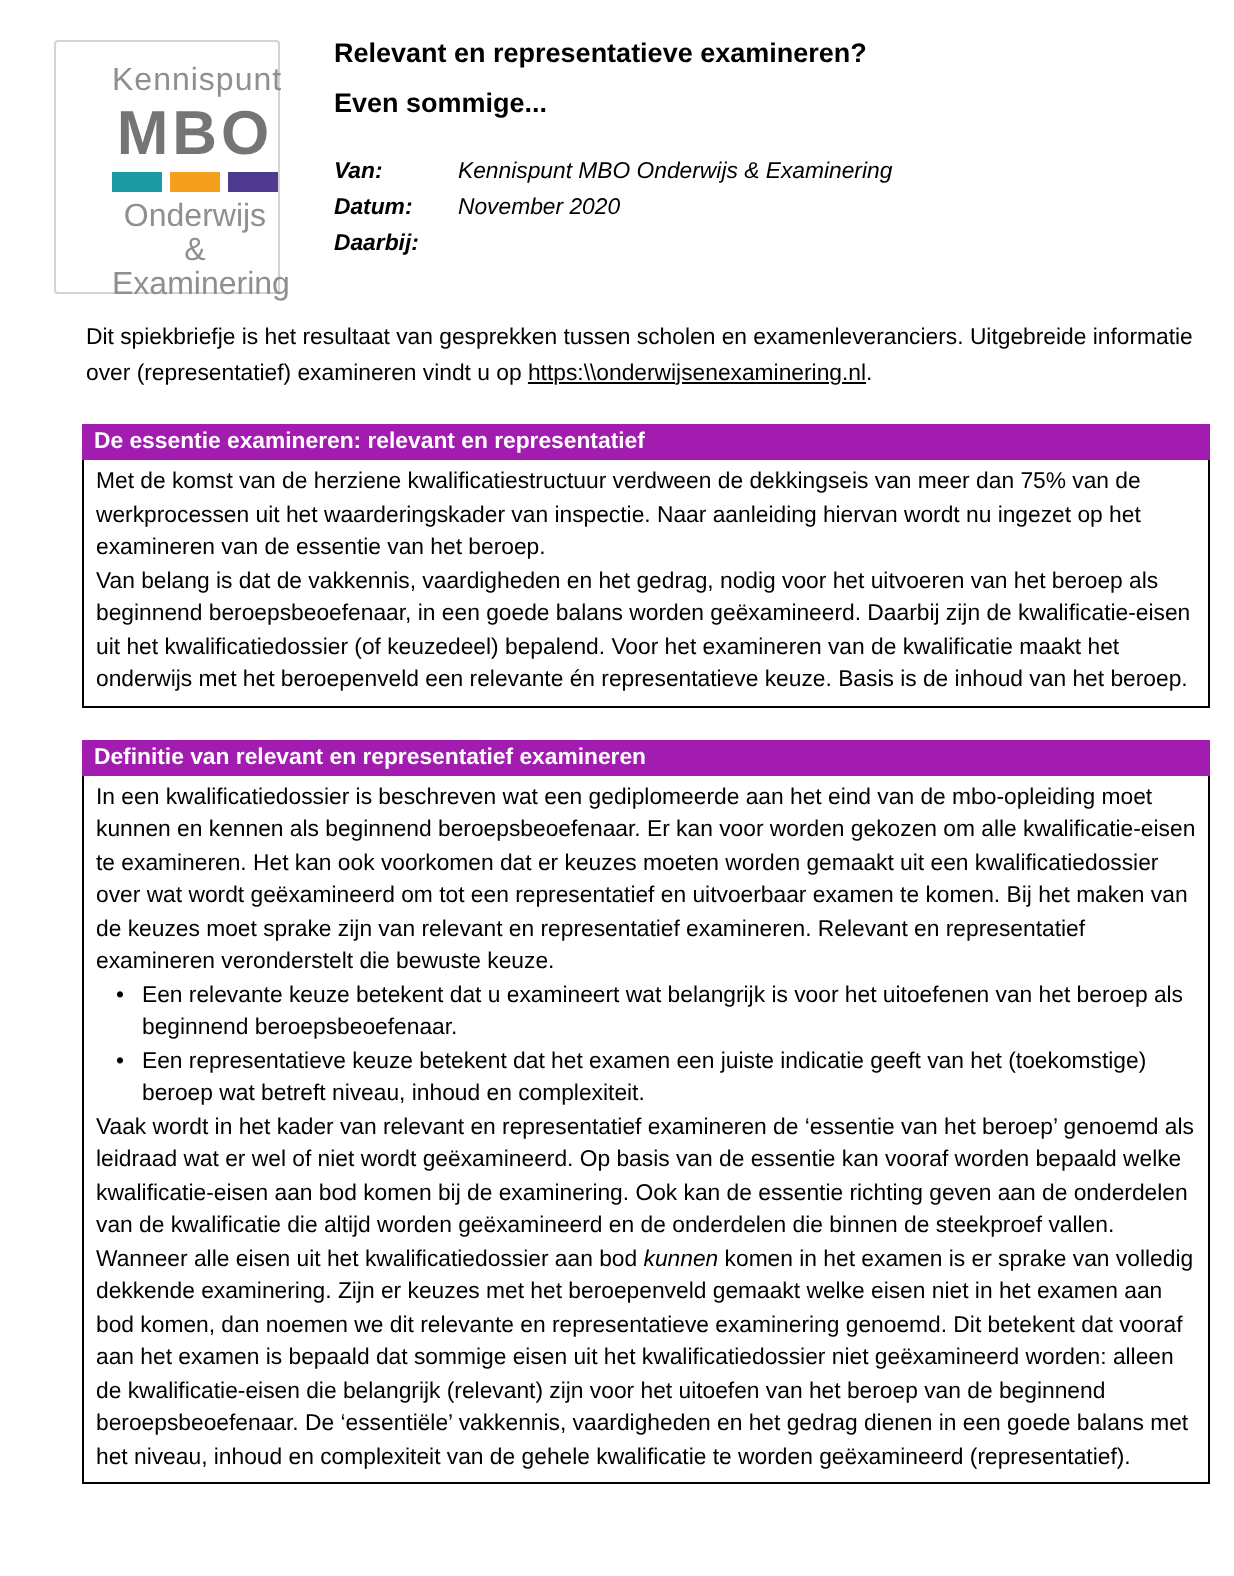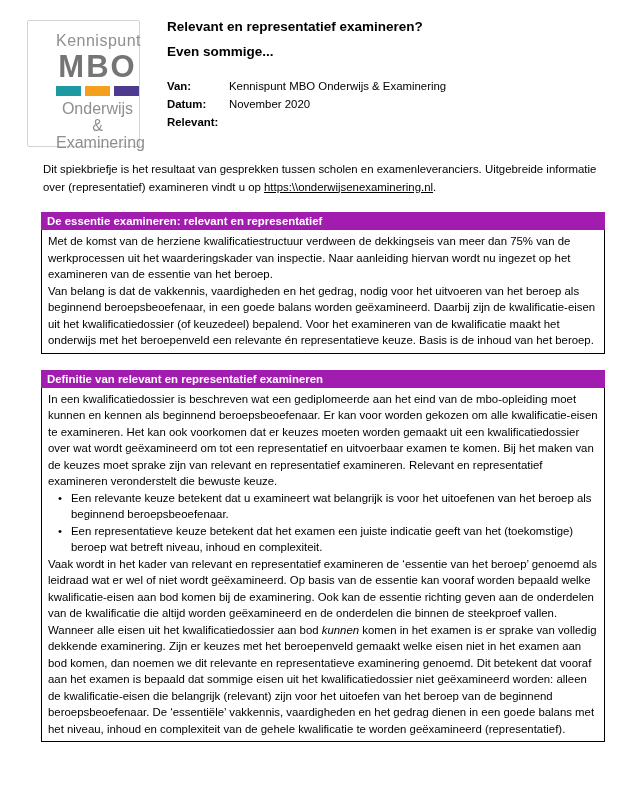--- a/index.html
+++ b/index.html
@@ -23,21 +23,21 @@
   .logo-mbo{font-size:31px;font-weight:bold;color:#757575;letter-spacing:2px;line-height:33px;}
   .logo-bars{display:flex;justify-content:center;gap:4px;margin:3px 0 4px 0;}
   .logo-bars .bar{width:29px;height:10px;display:inline-block;}
   .bar-teal{background:#1d9aa1;}
   .bar-orange{background:#f4a01e;}
   .bar-purple{background:#4e3a8e;}
   .logo-sub{font-size:16px;color:#8f8f8f;line-height:17px;}
 
   
   .doc-title{position:absolute;left:167px;top:14px;font-size:13.5px;font-weight:bold;color:#000;line-height:25px;}
-  .meta{position:absolute;left:167px;top:77px;font-size:11.4px;line-height:18px;color:#000;}
+  .meta{position:absolute;left:167px;top:77px;font-size:11.4px;line-height:18px;color:#000;font-style:italic;}
   .meta-row{display:flex;}
   .meta-label{width:62px;font-weight:bold;}
   .meta-value{white-space:nowrap;}
 
   
   .content{position:absolute;left:41px;top:161px;width:564px;}
   .intro{margin:0 0 16px 2px;font-size:11.4px;line-height:17.5px;color:#000;width:556px;}
   .intro a{color:#000;text-decoration:underline;cursor:pointer;}
 
   .section{margin:0 0 16px 0;}
@@ -71,35 +71,35 @@
     <div class="logo-bars">
       <span class="bar bar-teal"></span>
       <span class="bar bar-orange"></span>
       <span class="bar bar-purple"></span>
     </div>
     <div class="logo-sub">Onderwijs &amp;</div>
     <div class="logo-sub">Examinering</div>
   </div>
 
   <div class="doc-title">
-    <div>Relevant en representatief examineren?</div>
+    <div>Relevant en representatieve examineren?</div>
     <div>Even sommige...</div>
   </div>
 
   <div class="meta">
     <div class="meta-row">
       <span class="meta-label">Van:</span>
       <span class="meta-value">Kennispunt MBO Onderwijs &amp; Examinering</span>
     </div>
     <div class="meta-row">
       <span class="meta-label">Datum:</span>
       <span class="meta-value">November 2020</span>
     </div>
     <div class="meta-row">
-      <span class="meta-label">Relevant:</span>
+      <span class="meta-label">Daarbij:</span>
     </div>
   </div>
 
   <div class="content">
 
     <p class="intro"><span>Dit spiekbriefje is het resultaat van gesprekken tussen scholen en examenleveranciers. Uitgebreide informatie over (representatief) examineren vindt u op </span><a>https:\\onderwijsenexaminering.nl</a><span>.</span></p>
 
     <div class="section">
       <div class="sec-header">De essentie examineren: relevant en representatief</div>
       <div class="sec-box">

